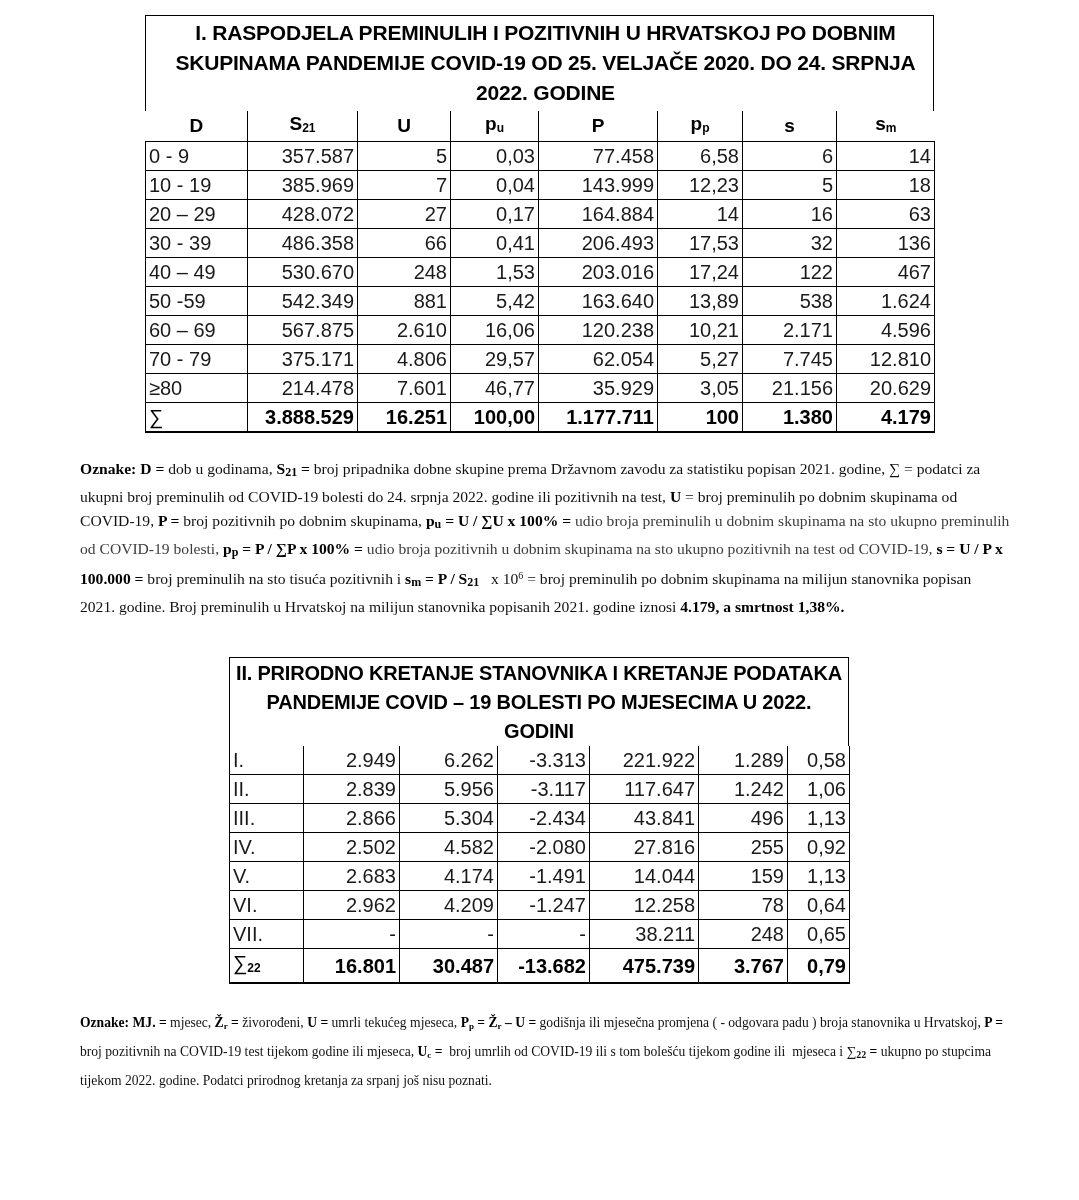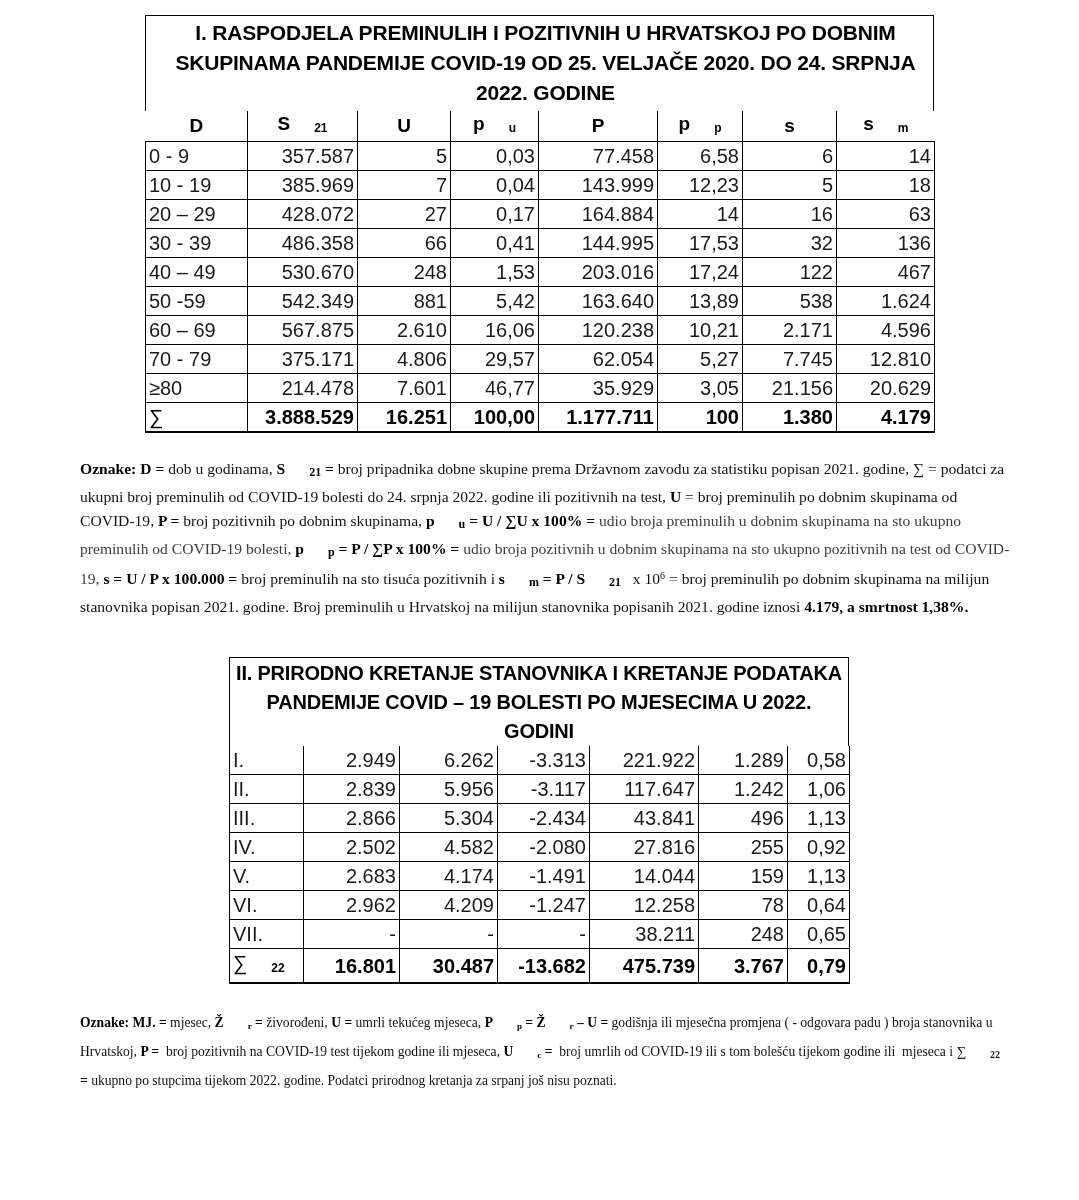--- a/index.html
+++ b/index.html
@@ -10,21 +10,21 @@
   .t1 .title-box { height:93px;padding-left:12px; }
   .t2 .title-box { height:87px; font-size:20px; line-height:29px; padding-top:1px; }
   table { border-collapse:collapse; width:100%; table-layout:fixed; font-size:20px; }
   td, th { padding:0 3px; height:28px; line-height:28px; white-space:nowrap; }
   th { font-weight:bold; font-size:19px; border-left:1px solid #000; border-bottom:1px solid #000; height:26px; line-height:26px; }
   th:first-child { border-left:none; }
   tr.hdr th { border-top:none; }
   tbody td { border:1px solid #000; text-align:right; color:#1a1a1a; }
   tbody td.c0 { text-align:left; }
   tr.total td { font-weight:bold; color:#000; border-bottom:2px solid #000; }
-  sub { font-size:12px; vertical-align:-2px;margin-left:24px; }
+  sub { font-size:12px; vertical-align:-2px; }
   .notes { position:absolute; left:80px; font-size:15.6px; line-height:24.6px; width:930px; color:#111;font-family:Liberation Serif, serif; }
   .notes b { color:#000; }
   .notes .gray { color:#3c3c3c; }
   .n1 { top:457px; }
   .n2 { top:1010px; font-size:13.6px; line-height:26px; }
   sup { font-size:10px; vertical-align:5px; }
   .t2 tbody tr:first-child td { border-top:none; }
 </style>
 </head>
 <body>
@@ -83,21 +83,21 @@
           <td>164.884</td>
           <td>14</td>
           <td>16</td>
           <td>63</td>
         </tr>
         <tr>
           <td class="c0">30 - 39</td>
           <td>486.358</td>
           <td>66</td>
           <td>0,41</td>
-          <td>144.995</td>
+          <td>206.493</td>
           <td>17,53</td>
           <td>32</td>
           <td>136</td>
         </tr>
         <tr>
           <td class="c0">40 – 49</td>
           <td>530.670</td>
           <td>248</td>
           <td>1,53</td>
           <td>203.016</td>

